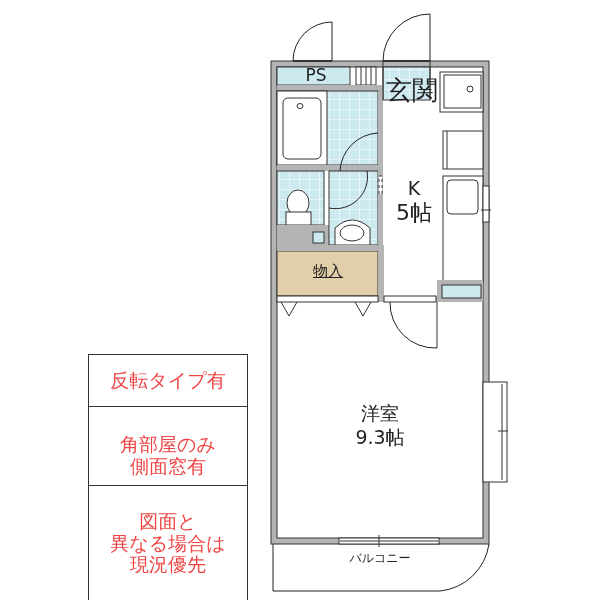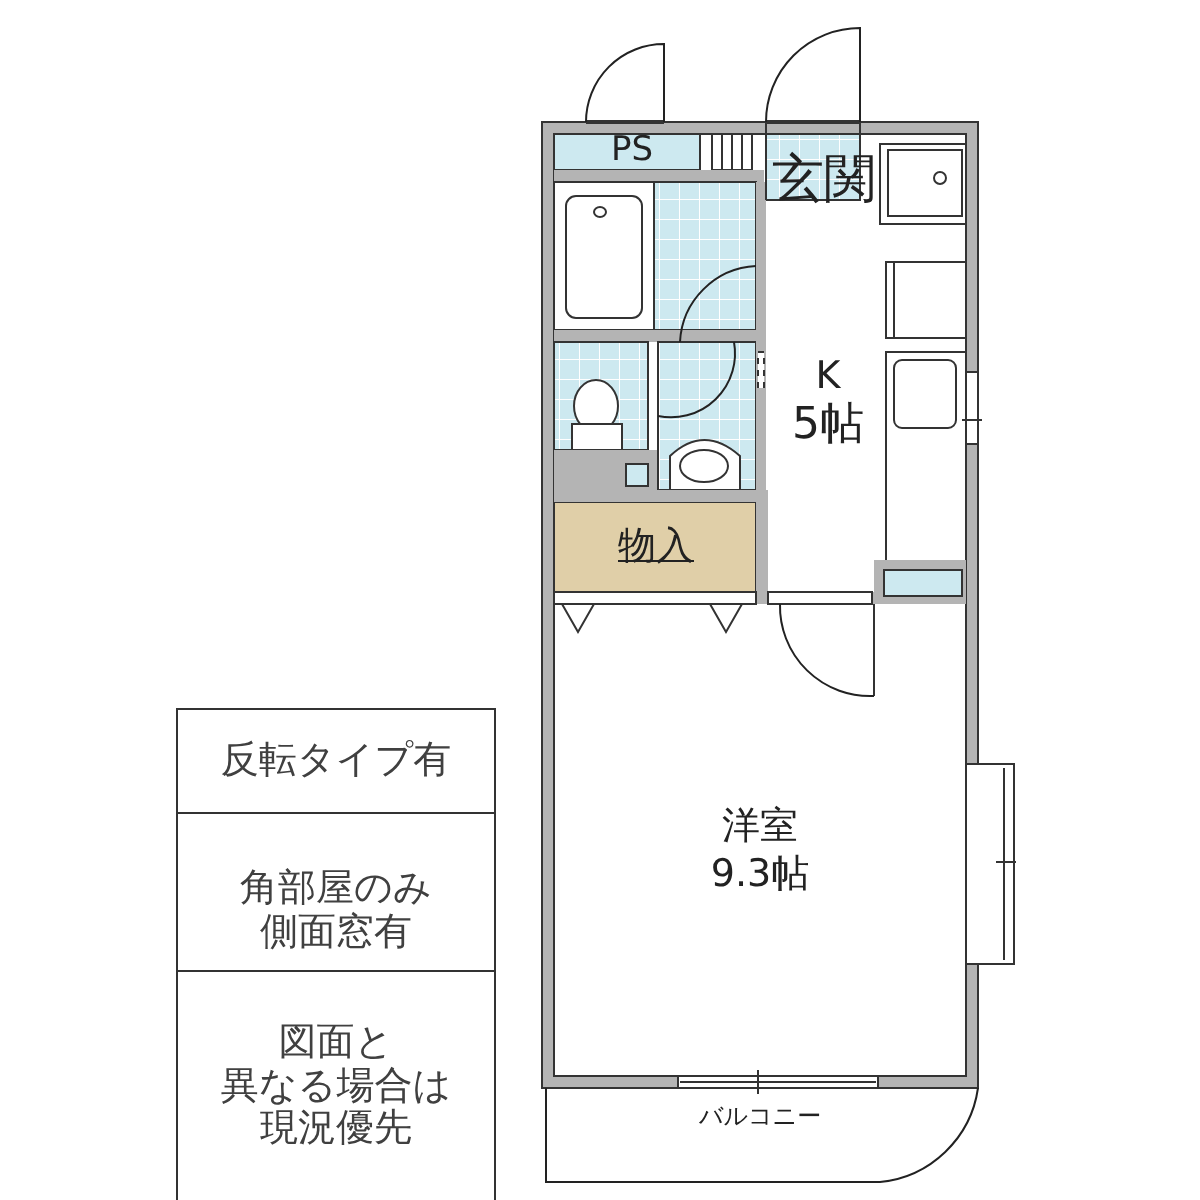--- a/index.html
+++ b/index.html
@@ -1,21 +1,21 @@
 <!DOCTYPE html>
 <html><head>
 <meta charset="utf-8">
 <style>
   html, body { margin: 0; padding: 0; background: #ffffff; }
   body { width: 600px; height: 600px; position: relative; overflow: hidden;
          font-family: "DejaVu Sans", "Liberation Sans", sans-serif; }
   .label { position: absolute; color: #222; text-align: center; white-space: nowrap; line-height: 1.12; }
   .info-box { position: absolute; left: 88px; width: 160px; border: 1px solid #333; background: #fff;
               display: flex; align-items: center; justify-content: center; box-sizing: border-box; }
-  .info-text { font-size: 19px; color: #404040; text-align: center; line-height: 1.15; white-space: pre-line; }
+  .info-text { font-size: 19px; color: #ef4444; text-align: center; line-height: 1.15; white-space: pre-line; }
   svg { position: absolute; left: 0; top: 0; }
 </style>
 </head>
 <body>
 
 <div>
 <svg width="600" height="600" viewBox="0 0 600 600">
   <defs>
     <pattern id="tile" width="10" height="10" patternUnits="userSpaceOnUse">
       <rect width="10" height="10" fill="#cde9f0"></rect>
@@ -105,21 +105,21 @@
   <line x1="383" y1="61" x2="430" y2="61" stroke="#333" stroke-width="2"></line>
   <path d="M383 61 A47 47 0 0 1 430 14 V61" fill="none" stroke="#222"></path>
   <line x1="383" y1="61" x2="383" y2="100" stroke="#333"></line>
   <line x1="430" y1="61" x2="430" y2="100" stroke="#333"></line>
 </svg>
 
 <div class="label" style="left:296px;top:66px;font-size:17px;width:40px;">PS</div>
 <div class="label" style="left:386px;top:76px;font-size:26px;width:44px;">玄関</div>
 <div class="label" style="left:392px;top:178px;font-size:19px;width:44px;">K</div>
 <div class="label" style="left:388px;top:201px;font-size:22px;width:52px;">5帖</div>
-<div class="label" style="left:290px;top:263px;font-size:19px;width:76px;text-decoration:underline;">物入</div>
+<div class="label" style="left:290px;top:263px;font-size:15px;width:76px;text-decoration:underline;">物入</div>
 <div class="label" style="left:340px;top:403px;font-size:19px;width:80px;">洋室</div>
 <div class="label" style="left:340px;top:427px;font-size:19px;width:80px;">9.3帖</div>
 <div class="label" style="left:320px;top:553px;font-size:12px;width:120px;font-family:Liberation Mono, monospace;">バルコニー</div>
 </div>
 
 <div class="info-box" style="top:354px;height:53px;">
   <div class="info-text">反転タイプ有</div>
 </div>
 <div class="info-box" style="top:406px;height:99px;">
   <div class="info-text">角部屋のみ

